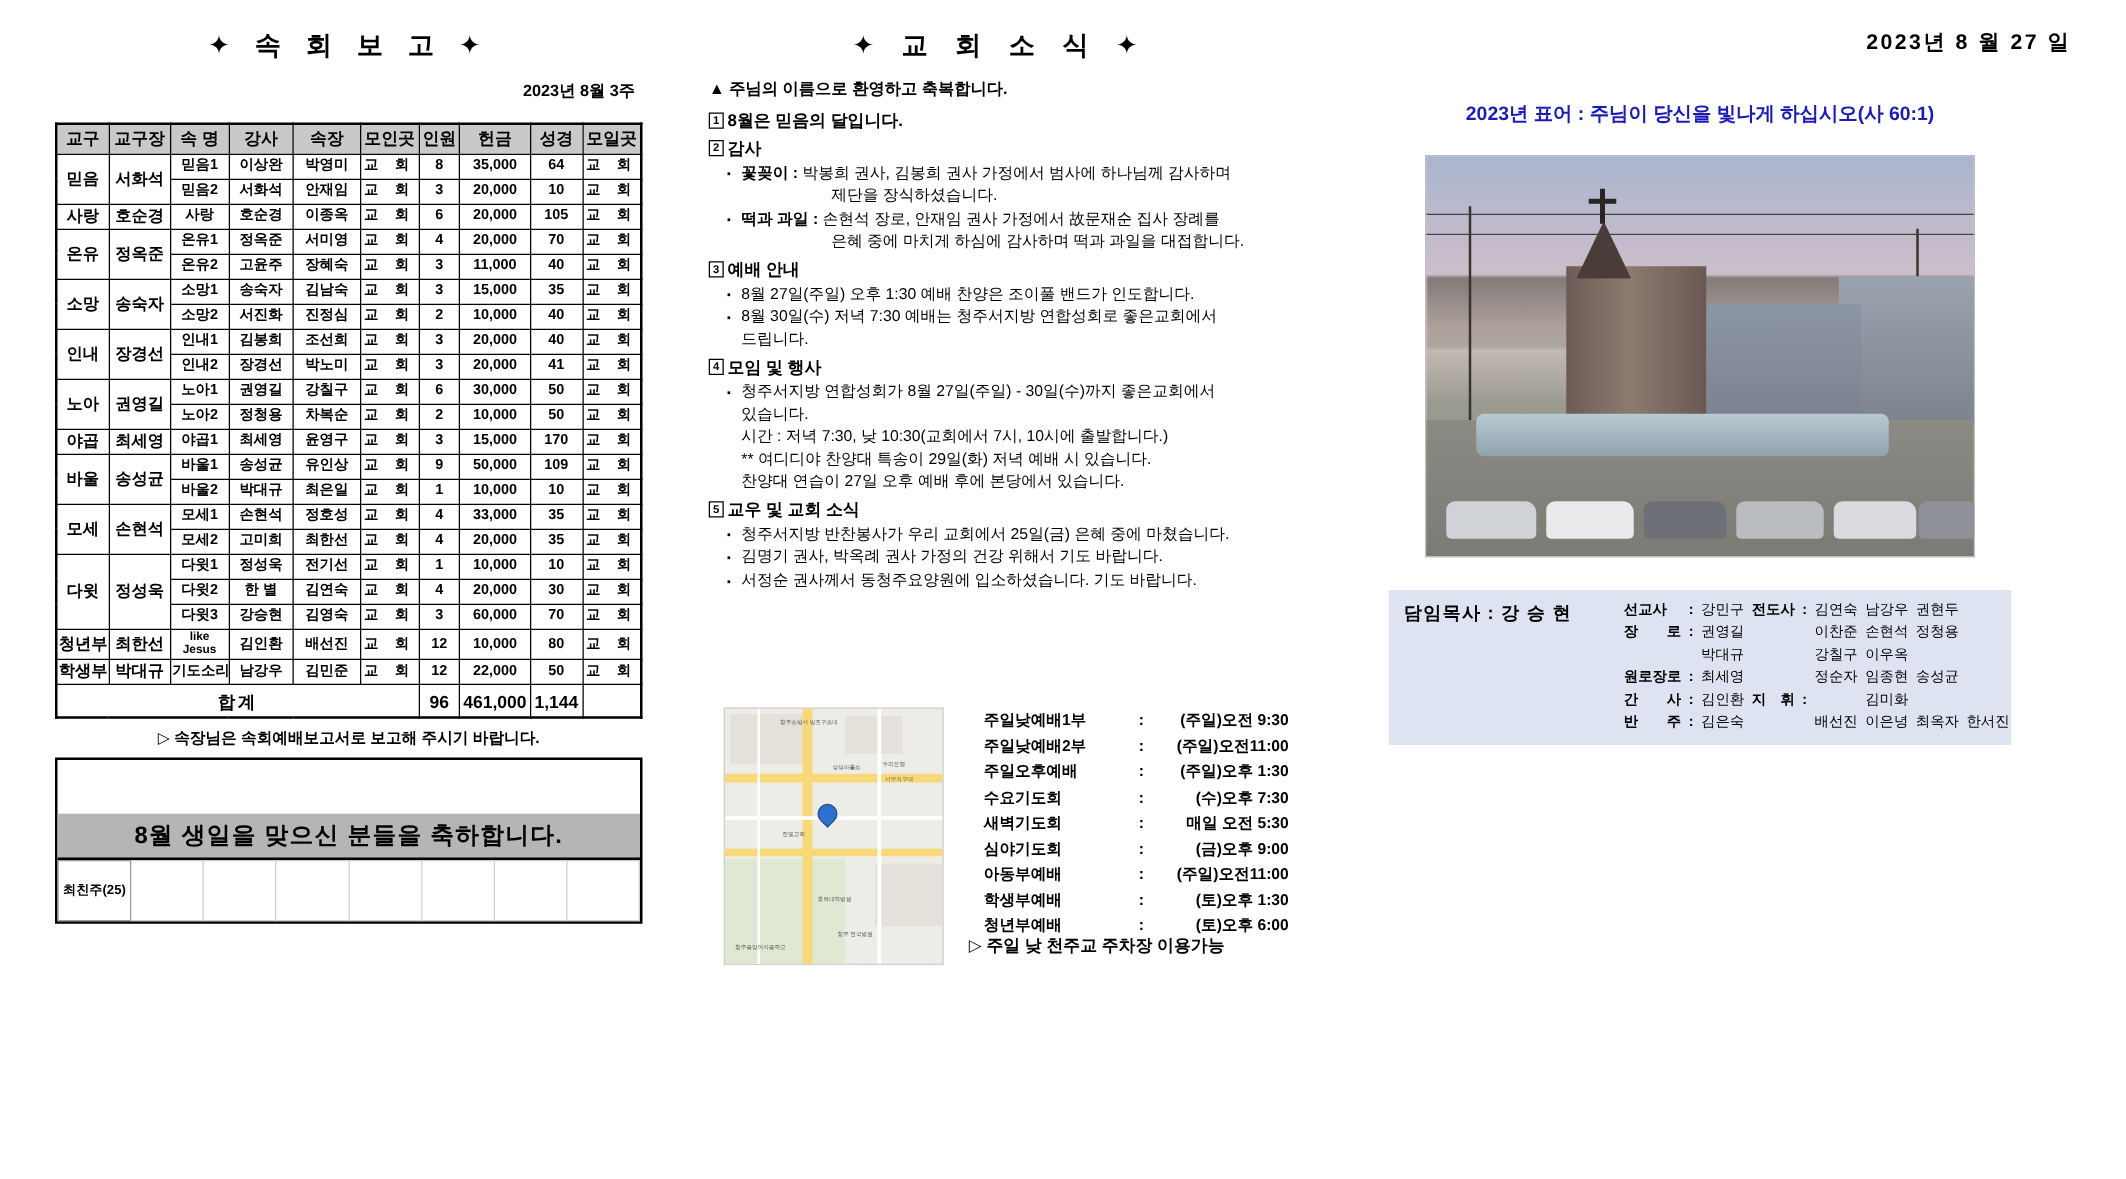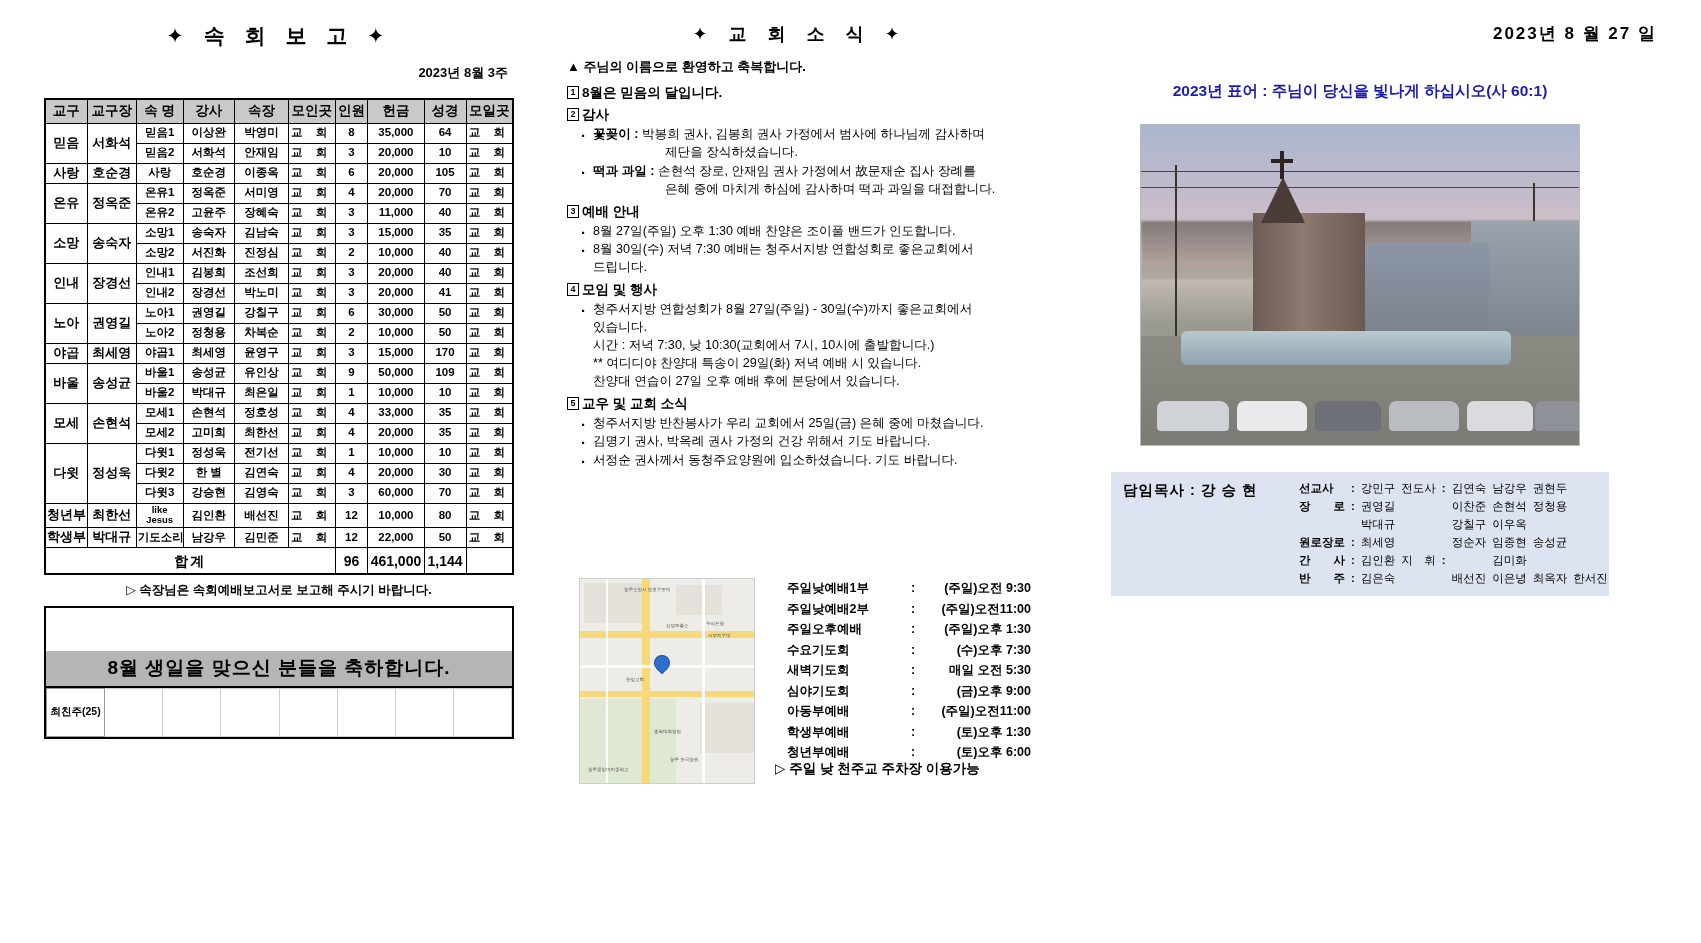--- a/index.html
+++ b/index.html
@@ -95,21 +95,21 @@
     white-space:nowrap;
     overflow:hidden;
   }
   table.bday td.empty { border-color:#cfcfcf; }
   table.bday tr.r2 td { height:48px; }
 
   
   .col2 { position:absolute; left:565px; top:22px; width:470px; }
   .news-title {
     text-align:center;
-    font-size:18px;
+    font-size:21px;
     font-weight:bold;
     letter-spacing:8px;
     margin-bottom:12px;
     white-space:nowrap;
   }
   .welcome {
     font-size:13px; font-weight:bold; margin:0 0 8px 2px;
   }
   .numhead {
     font-size:13.5px; font-weight:bold; margin:4px 0 2px 2px;
@@ -137,21 +137,21 @@
   ul.bul > li:before {
     content:"·";
     position:absolute; left:0; top:-1px;
     font-weight:bold; font-size:15px;
   }
   .lbl { font-weight:bold; }
   .ind1 { display:block; padding-left:72px; }
   .ind2 { display:block; padding-left:0px; }
 
   
-  .midrow { position:absolute; left:565px; top:570px; width:470px; height:210px; }
+  .midrow { position:absolute; left:565px; top:558px; width:470px; height:210px; }
   .mapbox {
     position:absolute; left:14px; top:8px;
     width:176px; height:206px;
     border:1px solid #cfcfcf;
     background:#eeece6;
     overflow:hidden;
   }
   .mapbox .road { position:absolute; background:#f7d97a; }
   .mapbox .road2 { position:absolute; background:#ffffff; }
   .mapbox .green { position:absolute; background:#dfe8d2; }
@@ -253,21 +253,21 @@
   .pastor {
     font-size:14.5px; font-weight:bold; white-space:nowrap;
     padding-top:2px; padding-right:14px; letter-spacing:1px;
     min-width:176px;
   }
   table.staff { border-collapse:collapse; font-size:11.5px; }
   table.staff td { padding:1px 6px 1px 0; white-space:nowrap; line-height:16px; }
   td.srole { font-weight:bold; width:56px; text-align:justify; text-align-last:justify; }
   td.scl { width:12px; text-align:center; font-weight:bold; }
   td.sn { width:62px; text-align:center; }
-  td.srole2 { font-weight:normal; width:52px; text-align:justify; text-align-last:justify; padding-left:6px; }
+  td.srole2 { font-weight:bold; width:52px; text-align:justify; text-align-last:justify; padding-left:6px; }
 </style>
 </head>
 <body>
 
 <div class="page">
 
   <div class="col1">
 
     <div class="sec-title">✦ 속 회 보 고 ✦</div>
     <div class="week-label">2023년 8월  3주</div>

